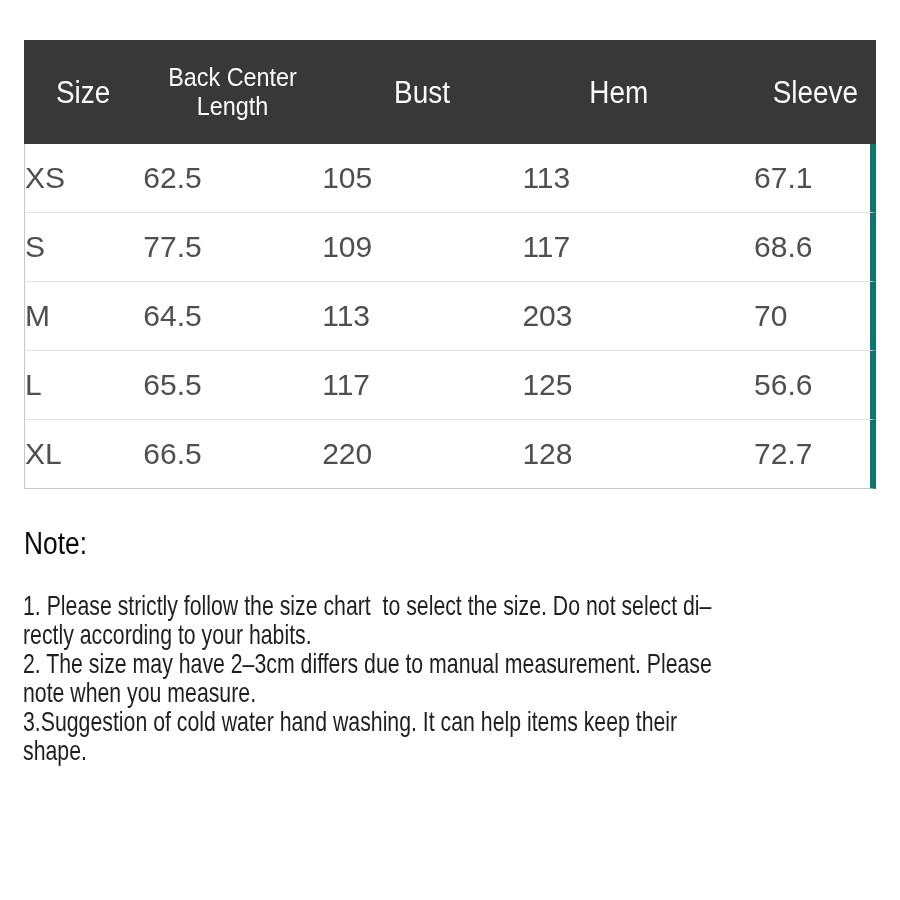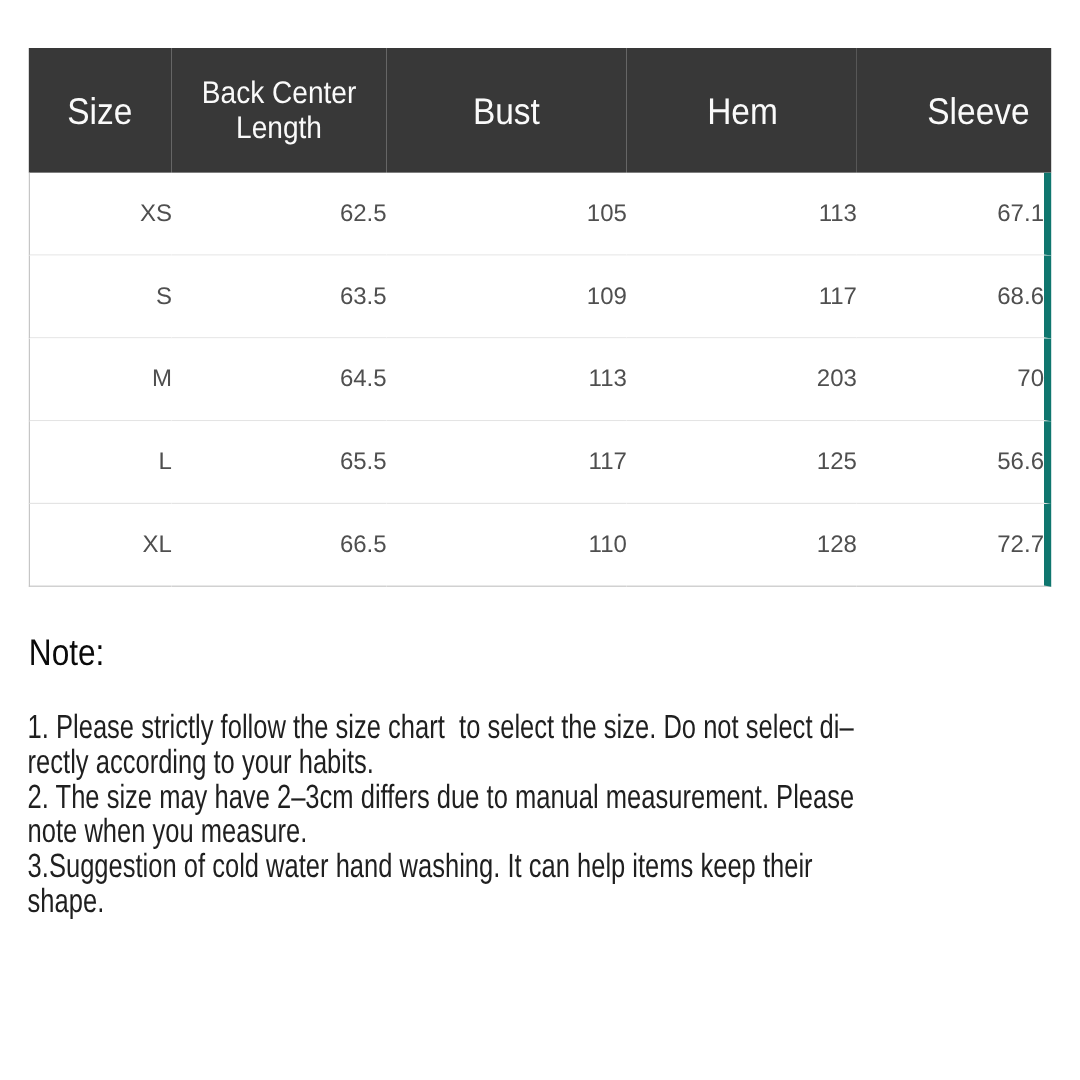--- a/index.html
+++ b/index.html
@@ -55,23 +55,23 @@
     transform: scaleX(0.9);
     transform-origin: center center;
     white-space: pre-line;
   }
   .size-table th .hdr.small {
     font-size: 26px;
     line-height: 29px;
   }
   .size-table td {
     height: 68px;
-    text-align: right;
+    text-align: left;
     vertical-align: middle;
-    font-size: 20px;
+    font-size: 30px;
     color: #4f4f4f;
     padding: 0;
     border-bottom: 1px solid #e4e4e4;
     background: #ffffff;
   }
   .size-table td:first-child { border-left: 1px solid #c6c6c6; }
   .size-table td:last-child  { border-right: 6px solid #0f766e; }
   .size-table tbody tr:last-child td { border-bottom: 1px solid #c6c6c6; }
   .size-table th:last-child,
   .size-table td:last-child { padding-left: 40px; }
@@ -127,21 +127,21 @@
     <tbody>
       <tr>
         <td>XS</td>
         <td>62.5</td>
         <td>105</td>
         <td>113</td>
         <td>67.1</td>
       </tr>
       <tr>
         <td>S</td>
-        <td>63.5</td>
+        <td>77.5</td>
         <td>109</td>
         <td>117</td>
         <td>68.6</td>
       </tr>
       <tr>
         <td>M</td>
         <td>64.5</td>
         <td>113</td>
         <td>203</td>
         <td>70</td>
@@ -149,21 +149,21 @@
       <tr>
         <td>L</td>
         <td>65.5</td>
         <td>117</td>
         <td>125</td>
         <td>56.6</td>
       </tr>
       <tr>
         <td>XL</td>
         <td>66.5</td>
-        <td>110</td>
+        <td>220</td>
         <td>128</td>
         <td>72.7</td>
       </tr>
     </tbody>
   </table>
 
   <div class="note-heading-wrap">
     <span class="note-heading">Note:</span>
   </div>
 

